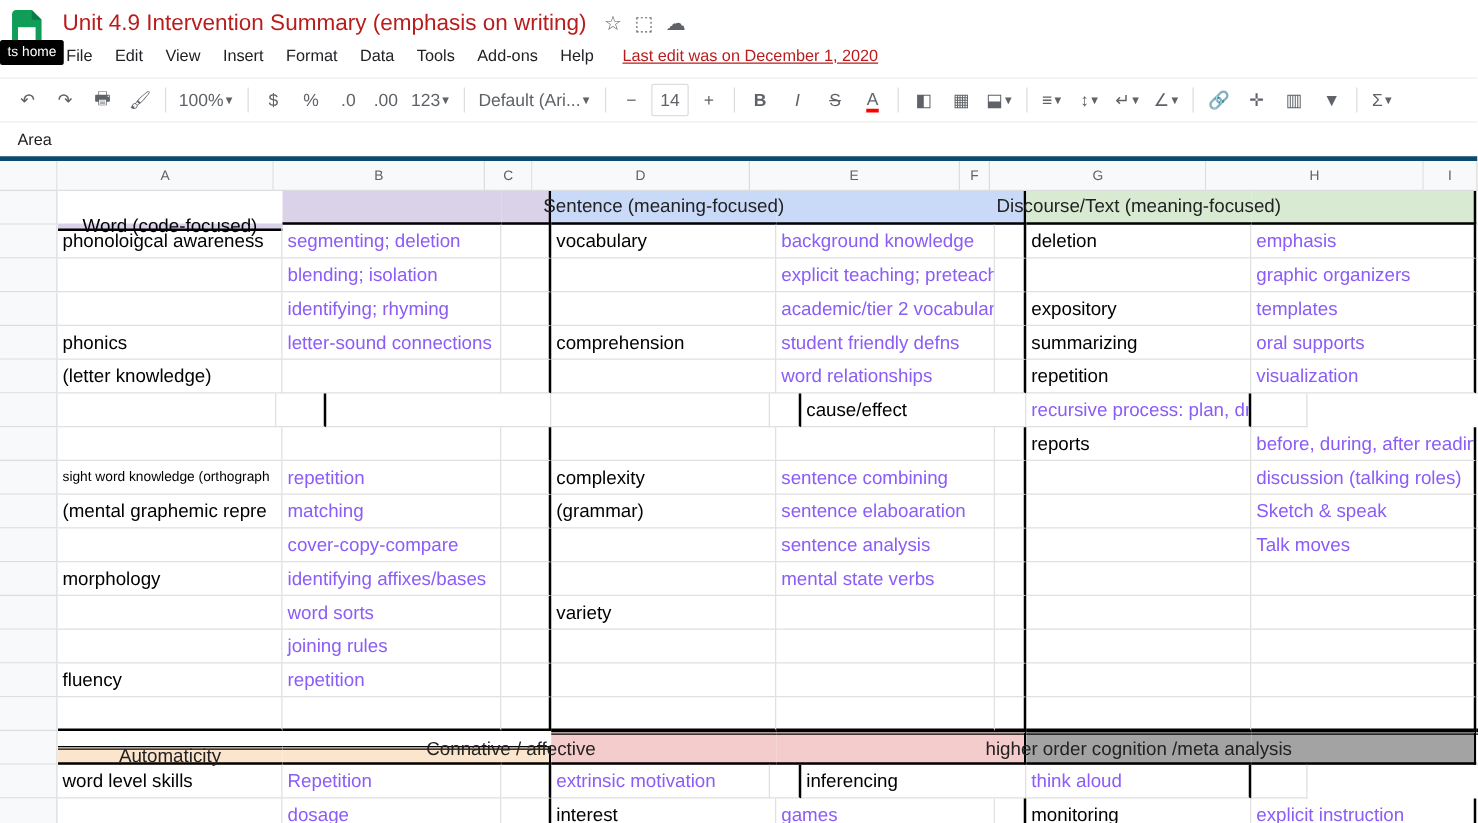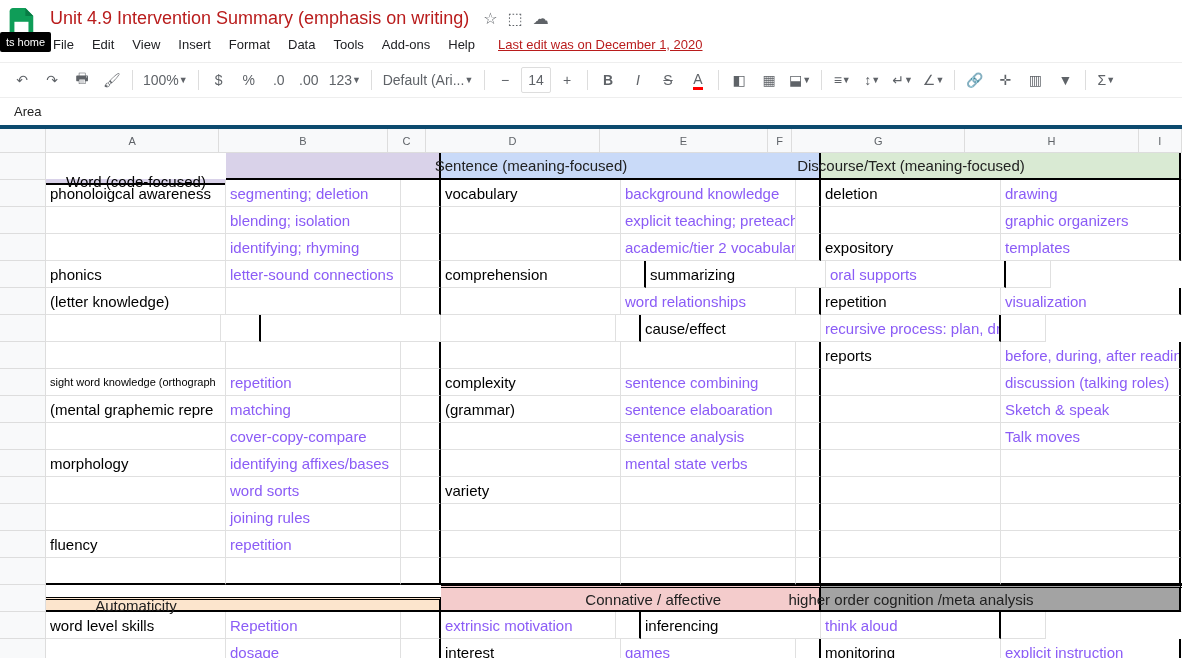--- a/index.html
+++ b/index.html
@@ -225,21 +225,21 @@
           <div class="cell wI"></div>
         </div>
         <div class="row">
           <div class="cell wA black">phonoloigcal awareness</div>
           <div class="cell wB red">segmenting; deletion</div>
           <div class="cell wC thick-right"></div>
           <div class="cell wD black">vocabulary</div>
           <div class="cell wE red">background knowledge</div>
           <div class="cell wF thick-right"></div>
           <div class="cell wG black">deletion</div>
-          <div class="cell wH red thick-right">drawing</div>
+          <div class="cell wH red thick-right">emphasis</div>
           <div class="cell wI"></div>
         </div>
         <div class="row">
           <div class="cell wA black"></div>
           <div class="cell wB red">blending; isolation</div>
           <div class="cell wC thick-right"></div>
           <div class="cell wD black"></div>
           <div class="cell wE red">explicit teaching; preteaching</div>
           <div class="cell wF thick-right"></div>
           <div class="cell wG black"></div>
@@ -255,20 +255,21 @@
           <div class="cell wF thick-right"></div>
           <div class="cell wG black">expository</div>
           <div class="cell wH red thick-right">templates</div>
           <div class="cell wI"></div>
         </div>
         <div class="row">
           <div class="cell wA black">phonics</div>
           <div class="cell wB red">letter-sound connections</div>
           <div class="cell wC thick-right"></div>
           <div class="cell wD black">comprehension</div>
+          <div class="cell wE red">student friendly defns</div>
           <div class="cell wF thick-right"></div>
           <div class="cell wG black">summarizing</div>
           <div class="cell wH red thick-right">oral supports</div>
           <div class="cell wI"></div>
         </div>
         <div class="row">
           <div class="cell wA black">(letter knowledge)</div>
           <div class="cell wB red"></div>
           <div class="cell wC thick-right"></div>
           <div class="cell wD black"></div>
@@ -387,21 +388,21 @@
           <div class="cell wH red thick-right thick-bottom"></div>
           <div class="cell wI thick-bottom"></div>
         </div>
         <div class="row">
           <div class="cell wA section-h sh-orange dbl-top" style="border-right: none;">
             <div style="position: absolute; width: 395px; text-align: center;">Automaticity</div>
           </div>
           <div class="cell wB section-h sh-orange dbl-top" style="border-right: none;"></div>
           <div class="cell wC section-h sh-orange thick-right dbl-top"></div>
           <div class="cell wD section-h sh-pink dbl-top" style="border-right: none;">
-            <div style="position: absolute; width: 380px; text-align: right;">Connative / affective</div>
+            <div style="position: absolute; width: 380px; text-align: left;">Connative / affective</div>
           </div>
           <div class="cell wE section-h sh-pink dbl-top" style="border-right: none;"></div>
           <div class="cell wF section-h sh-pink thick-right dbl-top"></div>
           <div class="cell wG section-h sh-teal dbl-top" style="border-right: none;">
             <div style="position: absolute; width: 360px; text-align: center;">higher order cognition /meta analysis</div>
           </div>
           <div class="cell wH section-h sh-teal thick-right dbl-top"></div>
           <div class="cell wI dbl-top"></div>
         </div>
         <div class="row">

